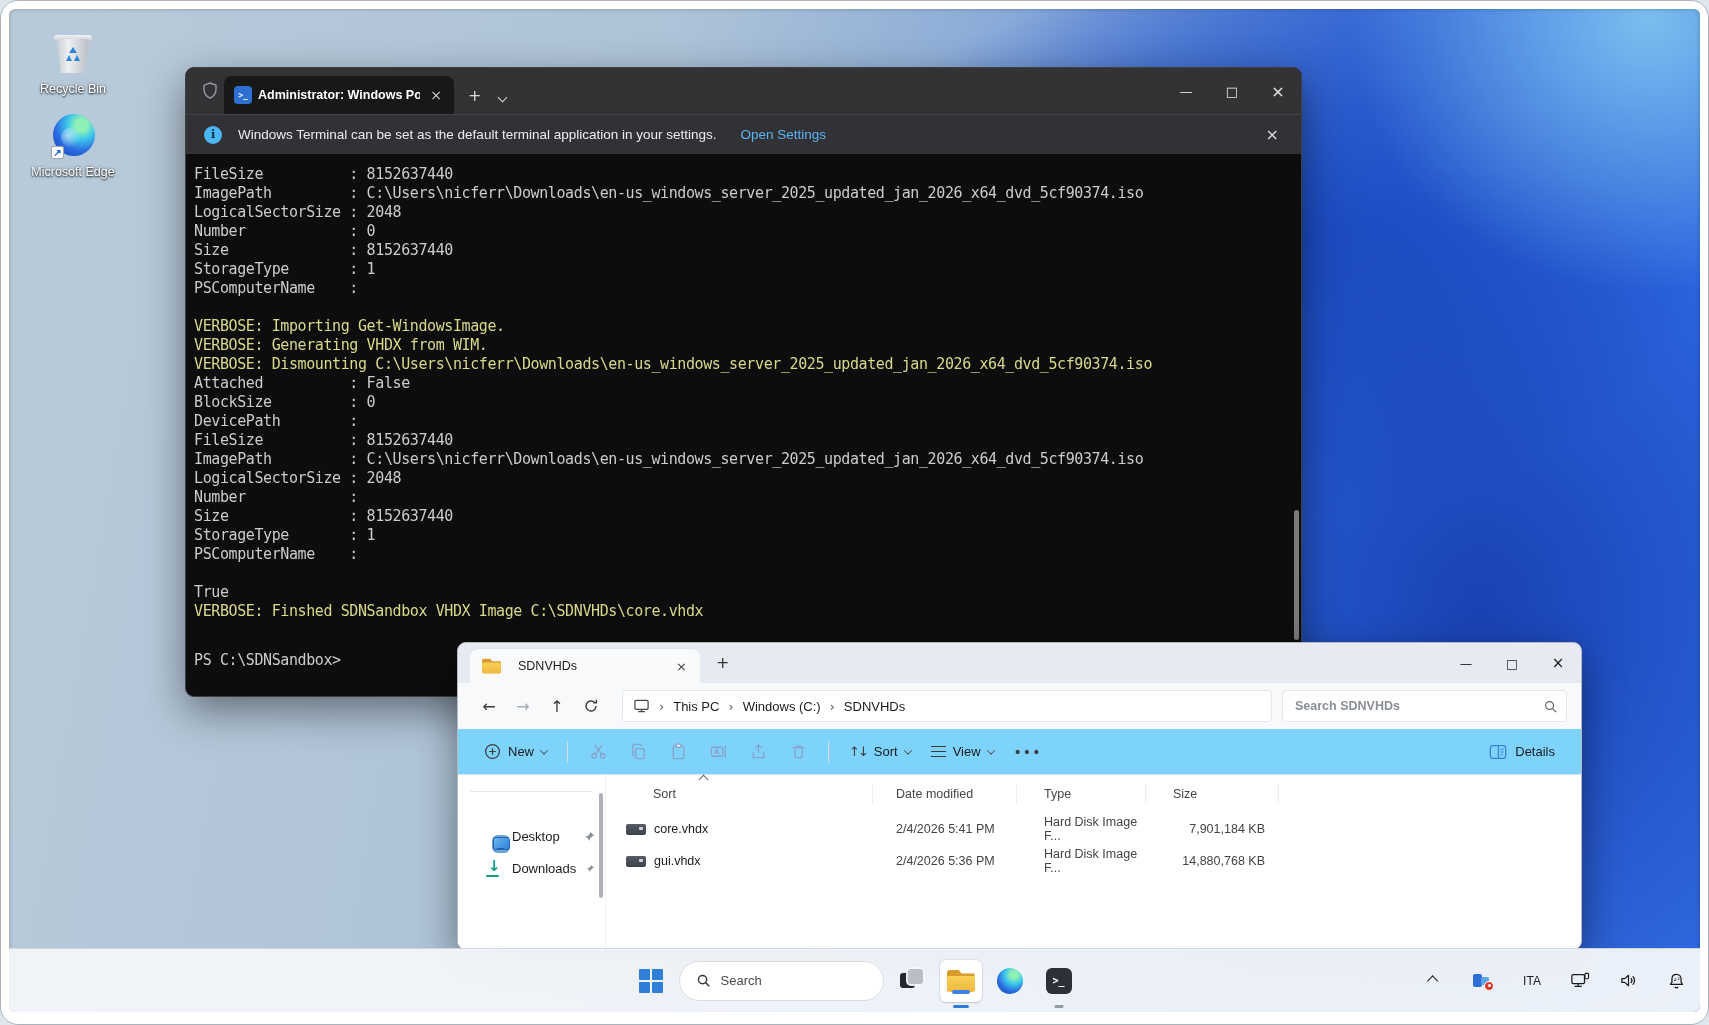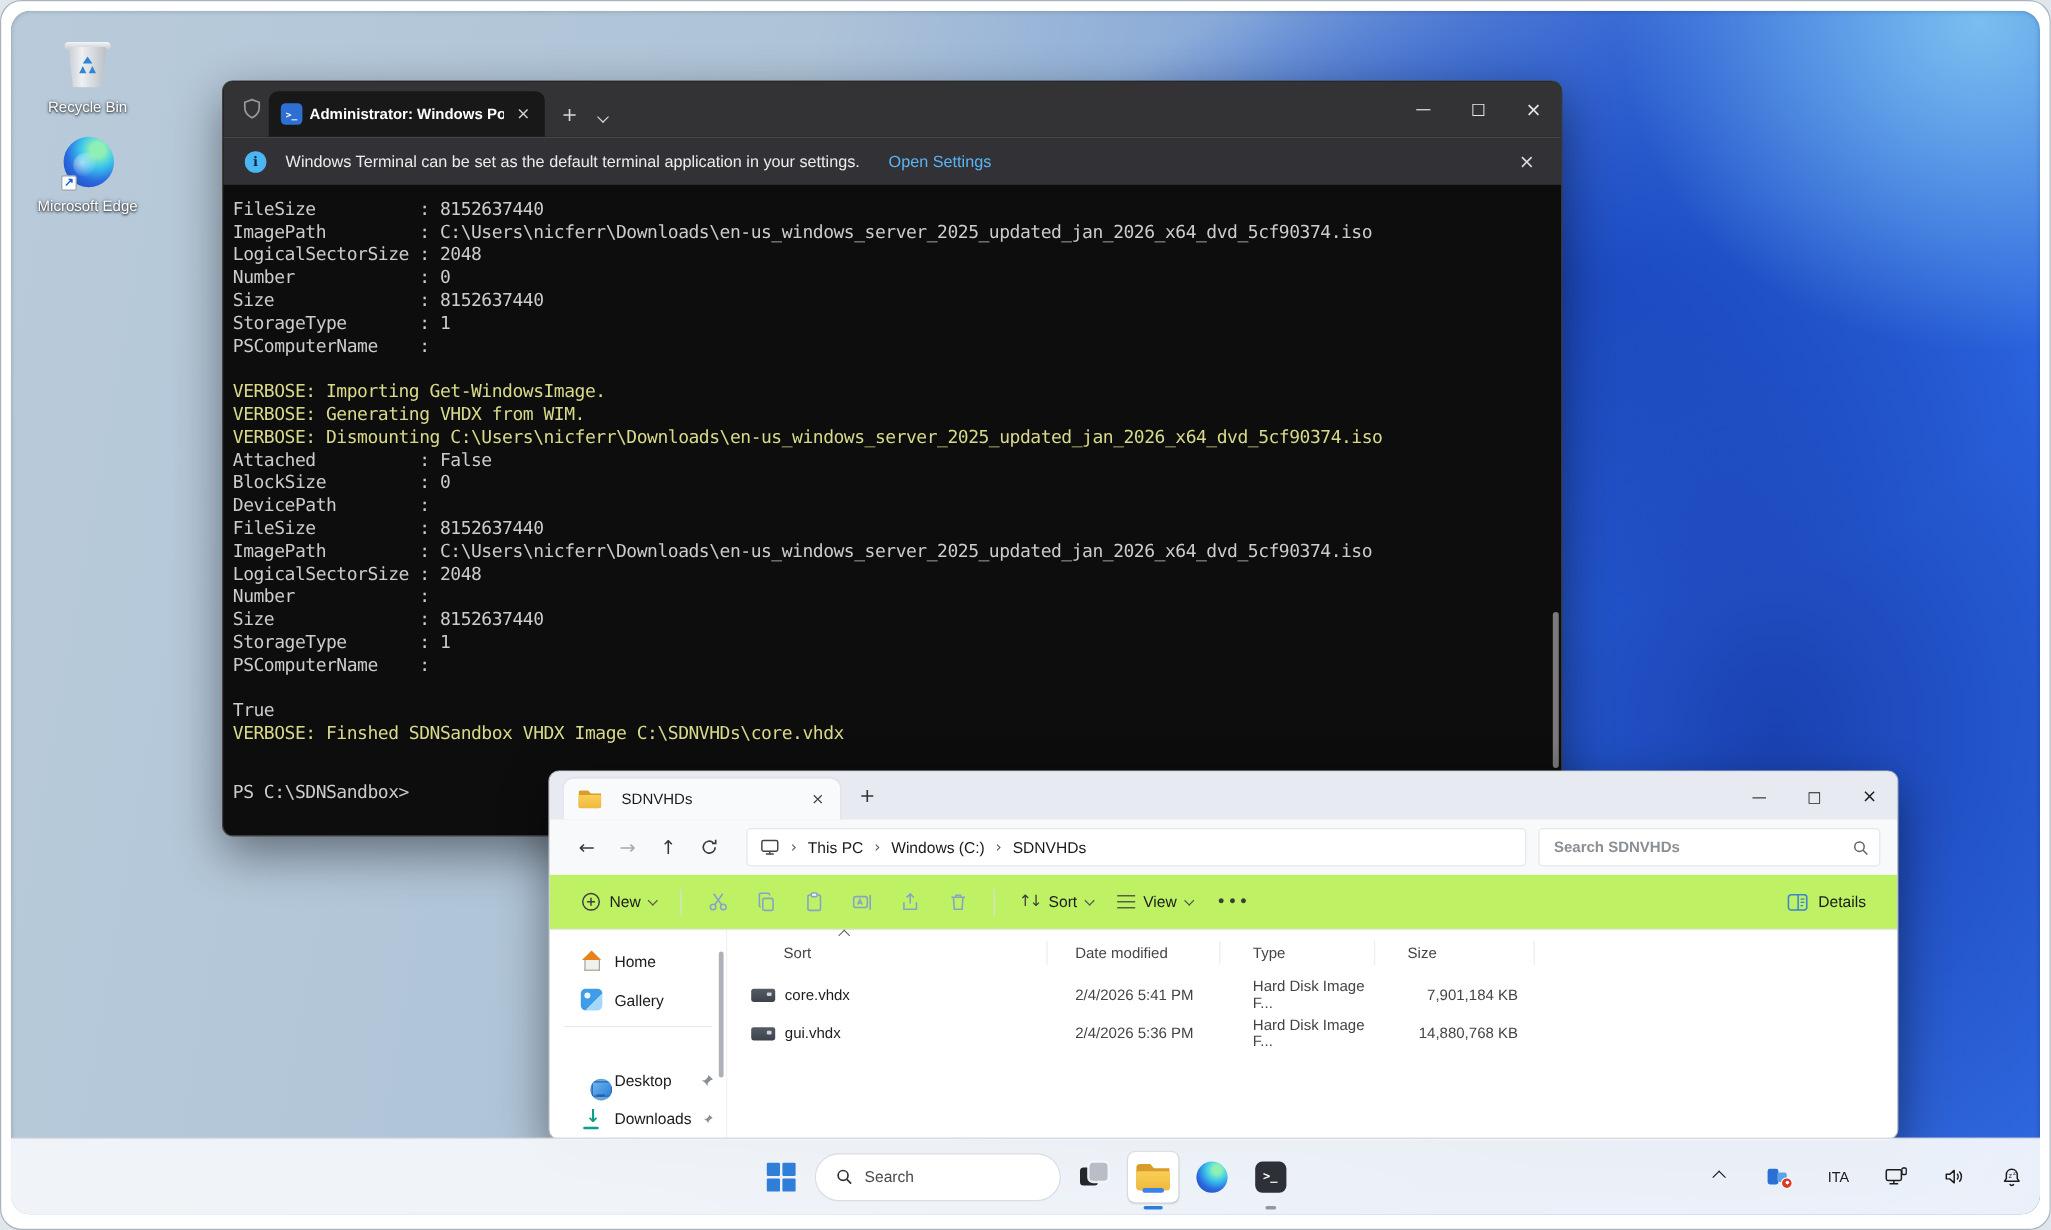--- a/index.html
+++ b/index.html
@@ -1,18 +1,18 @@
 <!DOCTYPE html>
 <html><head>
 <meta charset="utf-8">
 <style>
   * { margin:0; padding:0; box-sizing:border-box; }
   html,body { width:1709px; height:1025px; background:#dfe6ec; font-family:"Liberation Sans", sans-serif; }
   .stage { position:relative; width:1709px; height:1025px; background:#fff; border:1px solid #aab4bf; border-radius:18px; overflow:hidden; }
-  .desktop { position:absolute; left:8px; top:8px; right:8px; bottom:12px; border-radius:16px; overflow:hidden;
+  .desktop { position:absolute; left:8px; top:8px; right:8px; bottom:12px; border-radius:6px; overflow:hidden;
     background:
       radial-gradient(430px 390px at 97% 1%, rgba(125,195,240,.95), rgba(125,195,240,0) 70%),
       radial-gradient(520px 640px at 87% 60%, rgba(9,30,130,.50), rgba(9,30,130,0) 70%),
       radial-gradient(620px 420px at 76% 22%, rgba(10,40,150,.45), rgba(10,40,150,0) 68%),
       radial-gradient(980px 760px at 83% 45%, #2b66e2 0%, #2b66e2 32%, rgba(43,102,226,0) 72%),
       linear-gradient(100deg, #b9cbda 0%, #aec3d7 36%, #87a9d8 55%, #3a6cd8 76%, #2e68e0 100%);
     box-shadow: inset 0 0 4px rgba(0,0,0,.25);
     padding-left: 18px;
   }
 
@@ -73,21 +73,21 @@
   .e-navrow { height:46px; background:#f7f9fb; display:flex; align-items:center; padding:0 14px; }
   .navbtn { width:34px; height:32px; display:flex; align-items:center; justify-content:center; color:#3a3a3a; font-size:16px; border-radius:4px; }
   .navbtn.disabled { color:#a8acb2; }
   .crumbbar { height:32px; background:#fff; border:1px solid #e3e6ea; border-radius:4px; display:flex; align-items:center; padding:0 10px; margin-left:14px; width:650px; }
   .crumbbar .sep { color:#5a5a5a; font-size:13px; margin:0 9px; font-family:"DejaVu Sans",sans-serif; }
   .crumbbar .crumb { font-size:13px; color:#1b1b1b; white-space:nowrap; }
   .crumb-item { display:flex; align-items:center; }
   .searchbar { height:32px; background:#fff; border:1px solid #e3e6ea; border-radius:4px; display:flex; align-items:center; margin-left:10px; flex:1; padding:0 8px 0 12px; }
   .searchbar input { border:none; outline:none; flex:1; font-size:12.5px; color:#333; font-family:"Liberation Sans",sans-serif; background:transparent;font-weight:bold; }
   .searchbar input::placeholder { color:#8a8f95; }
-  .e-toolbar { height:46px; background:#bef264; border-bottom:1px solid #e1e4e8; display:flex; align-items:center; padding:0 16px;justify-content:center; }
+  .e-toolbar { height:46px; background:#7dd3fc; border-bottom:1px solid #e1e4e8; display:flex; align-items:center; padding:0 16px;justify-content:center; }
   .tb-new { display:flex; align-items:center; gap:7px; padding:6px 10px; border-radius:4px; }
   .tb-new .lbl { font-size:13px; color:#1b1b1b; }
   .tb-sep { width:1px; height:22px; background:#d9dce0; margin:0 10px; }
   .tbico { width:40px; height:34px; display:flex; align-items:center; justify-content:center; border-radius:4px; }
   .tb-drop { display:flex; align-items:center; gap:7px; padding:6px 10px; border-radius:4px; color:#1b1b1b; font-size:13px; }
   .tb-drop .sorticon { font-family:"DejaVu Sans",sans-serif; font-size:13px; letter-spacing:-2px; color:#3c3c3c; }
   .viewlines { width:15px; height:11px; border-top:1.6px solid #3c3c3c; border-bottom:1.6px solid #3c3c3c; position:relative; }
   .viewlines::after { content:""; position:absolute; left:0; top:3.6px; width:15px; height:1.6px; background:#3c3c3c; }
   .tb-more { font-size:14px; color:#3c3c3c; letter-spacing:1px; padding:4px 10px; }
   .tb-details { margin-left:auto; display:flex; align-items:center; gap:8px; font-size:13px; color:#1b1b1b; padding:6px 10px; border-radius:4px; }
@@ -366,32 +366,20 @@
             <rect x="1.5" y="1.5" width="17" height="14" rx="2.5" fill="none" stroke="#3b82d4" stroke-width="1.4"></rect>
             <path d="M10.5 1.5v14" stroke="#3b82d4" stroke-width="1.4"></path>
             <path d="M12.8 5.5h3.5 M12.8 8.5h3.5 M12.8 11.5h2.2" stroke="#3b82d4" stroke-width="1.2"></path>
           </svg>
           <span>Details</span>
         </div>
       </div>
 
       <div class="e-body">
         <div class="e-side">
-          <div>
-
-              <div class="side-item">
-                <span class="sico home"></span>
-                <span class="lbl">Home</span>
-              </div>
-
-              <div class="side-item">
-                <span class="sico gallery"></span>
-                <span class="lbl">Gallery</span>
-              </div>
-            </div>
           <div class="side-div"></div>
           <div style="height:22px"></div>
           <div>
 
               <div class="side-item">
                 <span class="sico desktop"></span>
                 <span class="lbl">Desktop</span>
                 <svg width="11" height="11" viewBox="0 0 12 12">
                   <path d="M7 1l4 4-2 .6L6.4 8.2 6 11 4 8 1 6l2.8-.4L6.4 3z" fill="#8a8f96"></path>
                 </svg>

